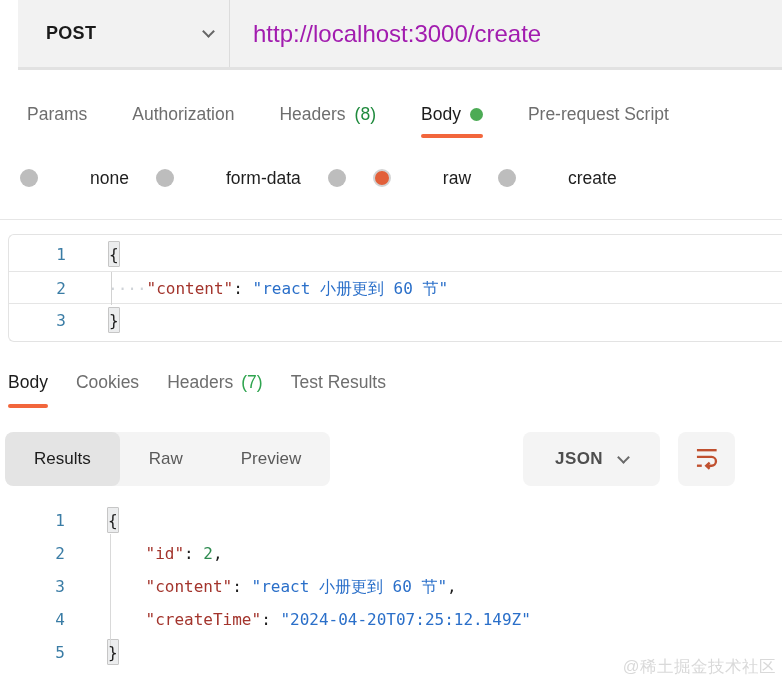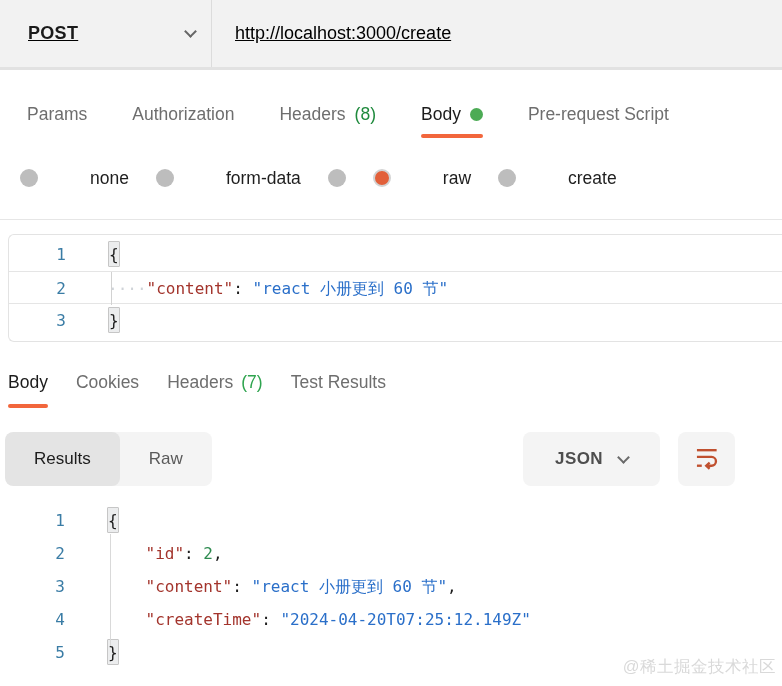--- a/index.html
+++ b/index.html
@@ -1,30 +1,30 @@
 <!DOCTYPE html>
 <html><head>
 <meta charset="utf-8">
 <style>
   * { margin:0; padding:0; box-sizing:border-box; }
   html,body { width:782px; height:686px; background:#ffffff; overflow:hidden;
     font-family:"Liberation Sans", sans-serif; -webkit-font-smoothing:antialiased; }
   .app { position:relative; width:782px; height:686px; background:#fff; overflow:hidden; }
 
   
-  .url-bar { position:absolute; top:0; left:0; right:0; height:70px;
-    background:#f2f2f2; border-bottom:3px solid #e2e2e2; display:flex;text-decoration:underline; }
+  .url-bar { position:absolute; top:0; left:18px; right:0; height:70px;
+    background:#f2f2f2; border-bottom:3px solid #e2e2e2; display:flex; }
   .method-select { width:212px; height:100%; display:flex; align-items:center;
     padding:0 16px 0 28px; border-right:1px solid #dcdcdc; cursor:pointer; }
   .method-label { font-size:18px; font-weight:bold; color:#1a1a1a; letter-spacing:0.3px; }
   .method-select .chev { margin-left:auto; }
   .chev { width:9px; height:9px; border-right:2px solid #666; border-bottom:2px solid #666;
     transform:rotate(45deg); margin-top:-4px; display:inline-block; }
   .url-field { flex:1; display:flex; align-items:center; padding-left:23px;
-    font-size:18px; color:#000000; }
+    font-size:24px; color:#a21caf; }
 
   
   .req-tabs { position:absolute; top:90px; left:0; right:0; height:48px;
     display:flex; gap:45px; padding-left:27px; overflow:hidden; white-space:nowrap; }
   .tab { position:relative; display:flex; align-items:center; gap:9px;
     font-size:17.5px; color:#6e6e6e; cursor:pointer; flex:none;text-align:right; }
   .tab.active .tab-label { color:#1c1c1c; }
   .tab .underline { position:absolute; left:0; right:0; bottom:0; height:4px;
     background:#f2663c; border-radius:2px; }
   .req-tabs .count { color:#1f8a3d; }
@@ -167,20 +167,21 @@
       </div>
       <div class="tab">
         <span class="tab-label">Test Results</span>
       </div>
     </nav>
 
   <div class="resp-toolbar">
     <div class="views-group">
         <div class="view-btn active">Results</div>
         <div class="view-btn">Raw</div>
+        <div class="view-btn">Preview</div>
       </div>
     <div class="json-btn">
       <span class="fmt-label">JSON</span>
       <span class="chev"></span>
     </div>
     <div class="wrap-btn">
       <span>
         <svg width="27" height="27" viewBox="0 0 24 24" fill="none" stroke="#c0502f" stroke-width="2.1">
           <path d="M3.5 5.5 H21"></path>
           <path d="M3.5 11.5 H16.5 A3.9 3.9 0 0 1 16.5 19.3 H12"></path>

